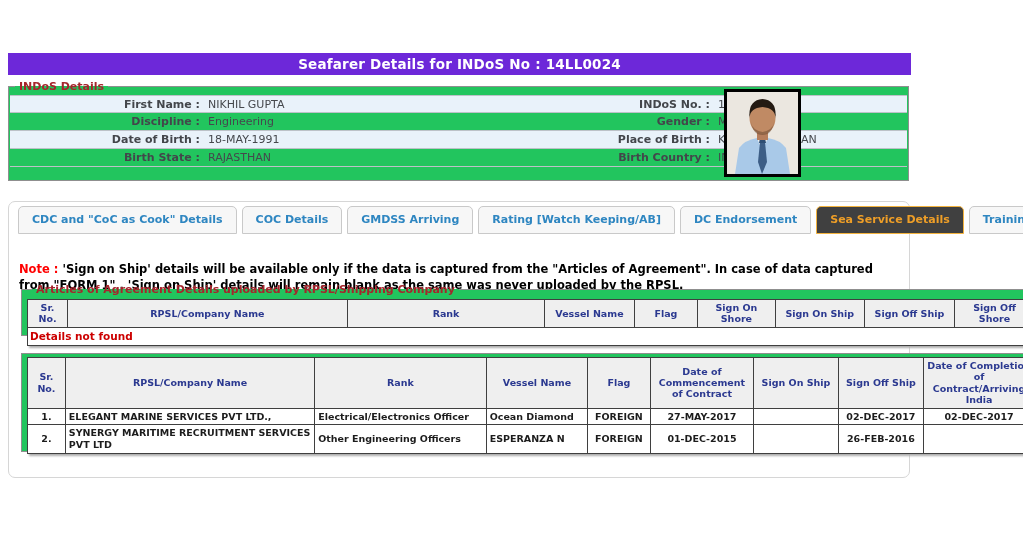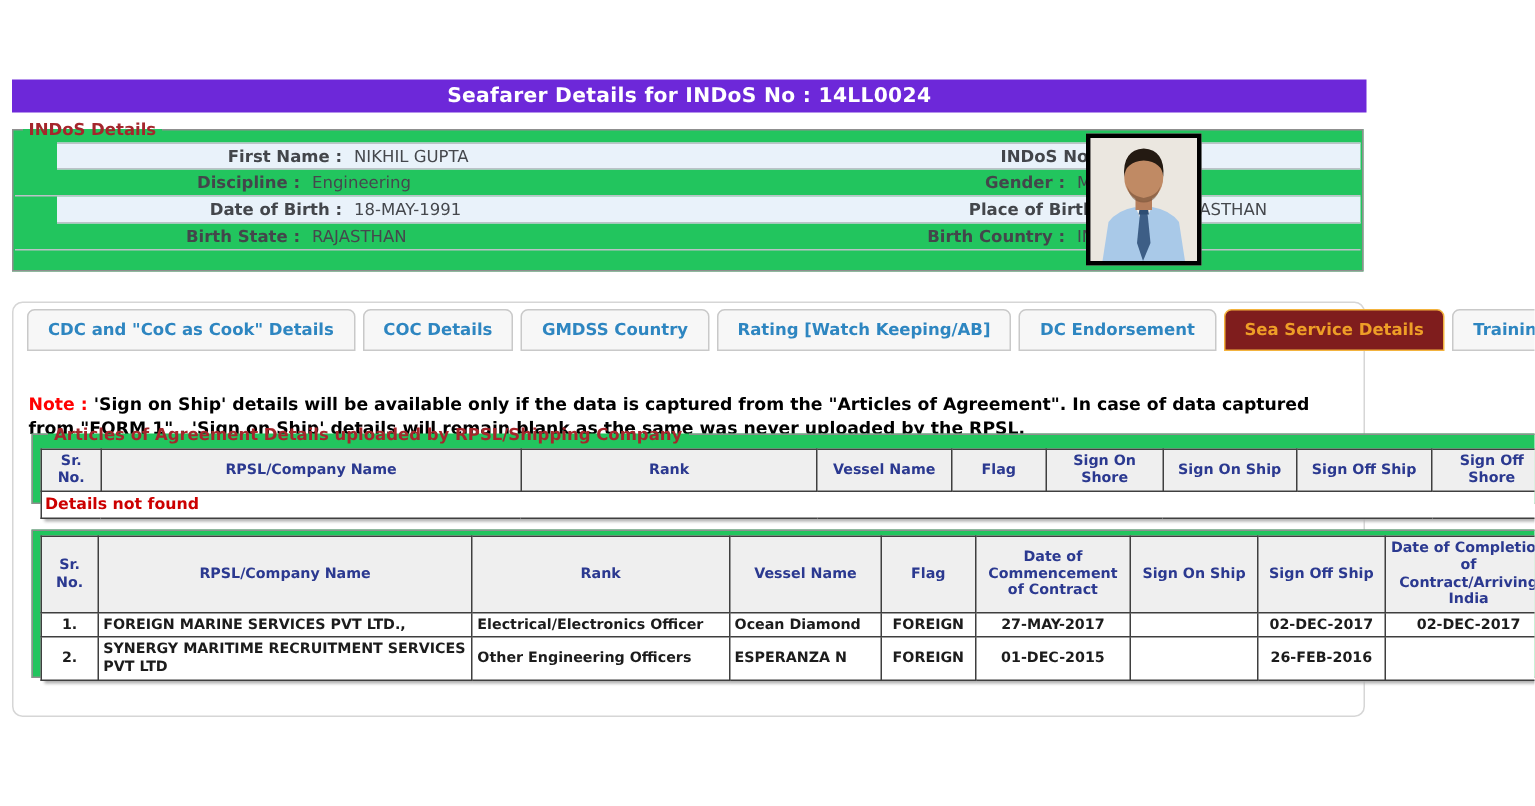--- a/index.html
+++ b/index.html
@@ -25,21 +25,21 @@
   }
   .fs-indos {
     position:absolute; left:8px; top:80px; width:901px; height:101px;
     margin:0; padding:2px 1px 0 1px;
   }
   .detail-row {
     display:flex; height:18px; line-height:17px; font-size:11px;
     border-bottom:1px solid #BCC2C8; color:#45484D;
   }
   .detail-row.first { border-top:1px solid #BCC2C8; }
-  .detail-row.alt { background:#E9F2FA;margin-left:28px; }
+  .detail-row.alt { background:#E9F2FA; }
   .dl { font-weight:bold; color:#43464B; text-align:right; white-space:nowrap; }
   .dl1 { width:190px; }
   .dv1 { width:338px; padding-left:8px; }
   .dl2 { width:172px; }
   .dv2 { flex:1; padding-left:8px; }
 
   
   .photo {
     position:absolute; left:724px; top:89px; width:77px; height:88px;
     border:3px solid #000; background:#EBE7E0; overflow:hidden;
@@ -50,21 +50,21 @@
   .tab-panel {
     position:absolute; left:8px; top:201px; width:902px; height:277px;
     border:1px solid #D6D6D6; border-radius:7px; background:#fff;
   }
   .tabs { position:absolute; top:4px; left:9px; display:flex; gap:5px; }
   .tab {
     background:#F7F7F7; border:1px solid #C9C9C9; border-radius:5px 5px 0 0;
     color:#2E86C1; font-weight:bold; font-size:11px; padding:6px 13px 7px;
     white-space:nowrap; cursor:pointer;
   }
-  .tab.active { background:#7f1d1d; border-color:#F3B33E; color:#EE9E27; }
+  .tab.active { background:#404040; border-color:#F3B33E; color:#EE9E27; }
 
   
   .note {
     position:absolute; top:59px; left:10px; width:866px;
     font-size:11.5px; font-weight:bold; color:#000; line-height:1.4;
   }
   .note-label { color:#FF0000; }
 
   
   .tbl-fs {
@@ -140,21 +140,21 @@
 
     <path d="M22.5 26 Q21 8 35.5 7 Q50 8 48.5 26 Q48 16 35.5 15 Q23 16 22.5 26 Z" fill="#241A12"></path>
   </svg>
 </div>
 
 <div class="tab-panel">
 
   <div class="tabs">
     <div class="tab">CDC and "CoC as Cook" Details</div>
     <div class="tab">COC Details</div>
-    <div class="tab">GMDSS Country</div>
+    <div class="tab">GMDSS Arriving</div>
     <div class="tab">Rating [Watch Keeping/AB]</div>
     <div class="tab">DC Endorsement</div>
     <div class="tab active">Sea Service Details</div>
     <div class="tab">Training Details</div>
   </div>
 
   <div class="note">
     <span class="note-label">Note :</span>
     <span>'Sign on Ship' details will be available only if the data is captured from the "Articles of Agreement". In case of data captured from "FORM 1" , 'Sign on Ship' details will remain blank as the same was never uploaded by the RPSL.</span>
   </div>
@@ -216,21 +216,21 @@
           <th>Flag</th>
           <th>Date of Commencement of Contract</th>
           <th class="nw">Sign On Ship</th>
           <th class="nw">Sign Off Ship</th>
           <th>Date of Completion of Contract/Arriving India</th>
         </tr>
       </thead>
       <tbody>
         <tr>
           <td class="c">1.</td>
-          <td>FOREIGN MARINE SERVICES PVT LTD.,</td>
+          <td>ELEGANT MARINE SERVICES PVT LTD.,</td>
           <td>Electrical/Electronics Officer</td>
           <td class="nw">Ocean Diamond</td>
           <td class="c">FOREIGN</td>
           <td class="c nw">27-MAY-2017</td>
           <td class="c"></td>
           <td class="c nw">02-DEC-2017</td>
           <td class="c nw">02-DEC-2017</td>
         </tr>
         <tr>
           <td class="c">2.</td>

